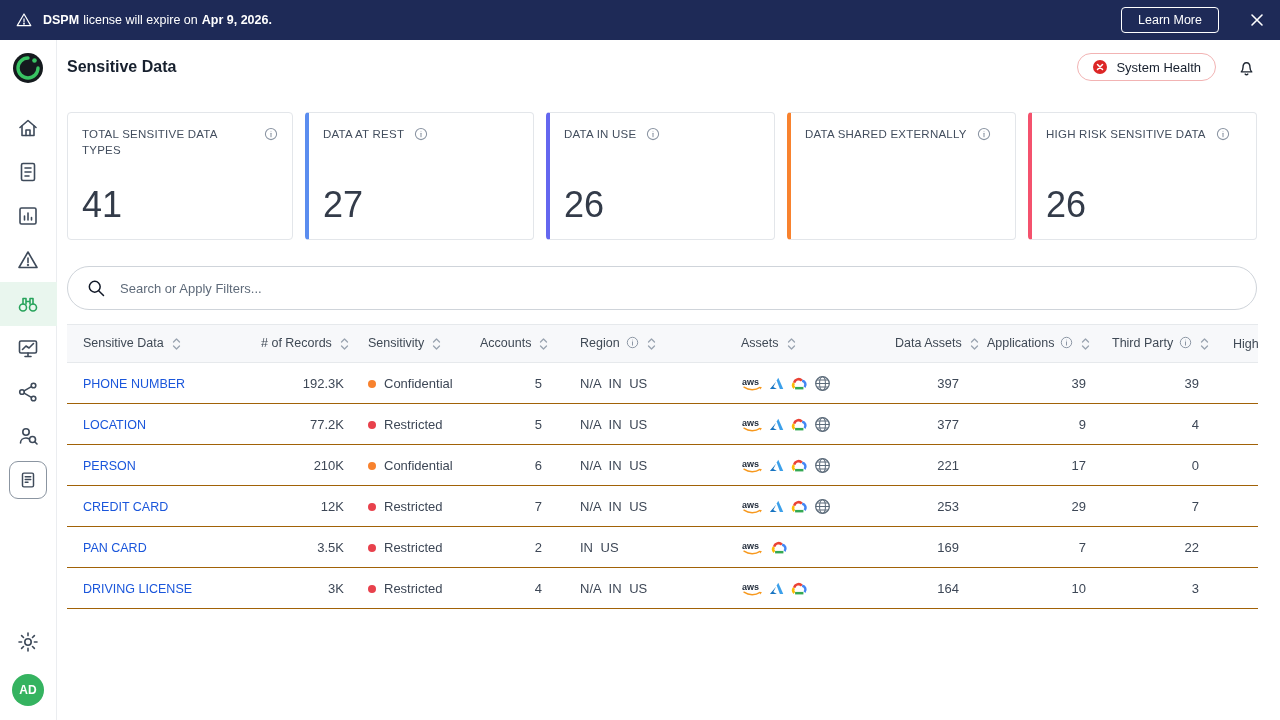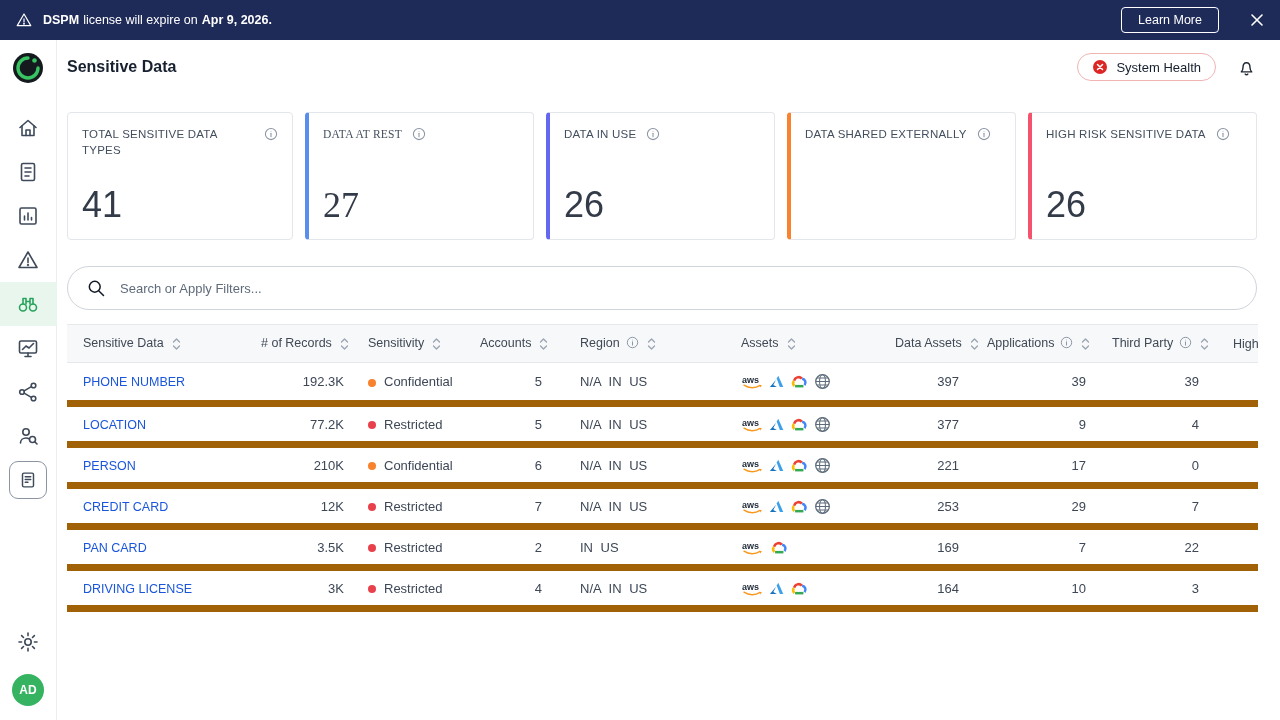--- a/index.html
+++ b/index.html
@@ -53,21 +53,21 @@
   .page-btn{min-width:34px;height:34px;border:none;background:transparent;border-radius:4px;font-size:13px;color:#3d4756;cursor:pointer;font-family:inherit;display:flex;align-items:center;justify-content:center}
   .page-btn.active{background:#e7f0fd;color:#1a73e8}
   .page-btn.ellipsis{cursor:default}
   .page-nav{background:none;border:none;min-width:34px;height:34px;display:flex;align-items:center;justify-content:center;cursor:pointer}
   .page-nav.disabled{cursor:default}
 
   
   .table-wrap{margin:14px 15px 0 17px;overflow:hidden;width:1191px}
   table{border-collapse:collapse;table-layout:fixed;width:1271px}
   thead th{background:#f7f8fa;border-top:1px solid #e6e9ec;border-bottom:1px solid #e6e9ec;height:38px;text-align:left;font-size:12.5px;color:#3f4955;font-weight:400;padding:0 0 0 16px;white-space:nowrap;cursor:pointer}
-  tbody td{height:41px;border-bottom:7px solid #a16207;font-size:13px;color:#3d4756;padding:0 0 0 16px;white-space:nowrap;vertical-align:middle}
+  tbody td{height:41px;border-bottom:1px solid #a16207;font-size:13px;color:#3d4756;padding:0 0 0 16px;white-space:nowrap;vertical-align:middle}
   .sort{margin-left:8px;vertical-align:middle}
   .info{margin-left:6px;vertical-align:-2px}
   .link{color:#1a56db;font-weight:500;text-decoration:none;font-size:12.5px;cursor:pointer}
   .dot{display:inline-block;width:8px;height:8px;border-radius:50%;margin-right:8px;vertical-align:middle;background:#ccc}
   .clouds{display:flex;gap:5px;align-items:center}
   td.records{text-align:right;padding-right:8px}
   td.accounts{text-align:right;padding-right:22px}
   td.assets{text-align:right;padding-right:12px}
   td.apps{text-align:right;padding-right:10px}
   td.third{text-align:right;padding-right:18px}
@@ -207,21 +207,21 @@
         <button class="card-info">
             <svg width="14" height="14" viewBox="0 0 16 16" fill="none" stroke="#8a94a2" stroke-width="1.2">
               <circle cx="8" cy="8" r="6.4"></circle>
               <path d="M8 7.2 V11.2" stroke-linecap="round"></path>
               <circle cx="8" cy="4.9" r="0.55" fill="#8a94a2" stroke="none"></circle>
             </svg>
           </button>
       </div>
       <div class="card-value">41</div>
     </div>
-    <div class="card" style="border-left: 4px solid rgb(91, 141, 239); font-family: Liberation Serif, serif;">
+    <div class="card" style="border-left: 4px solid rgb(91, 141, 239);">
       <div class="card-label-row">
         <span class="card-label">DATA AT REST</span>
         <button class="card-info">
             <svg width="14" height="14" viewBox="0 0 16 16" fill="none" stroke="#8a94a2" stroke-width="1.2">
               <circle cx="8" cy="8" r="6.4"></circle>
               <path d="M8 7.2 V11.2" stroke-linecap="round"></path>
               <circle cx="8" cy="4.9" r="0.55" fill="#8a94a2" stroke="none"></circle>
             </svg>
           </button>
       </div>

